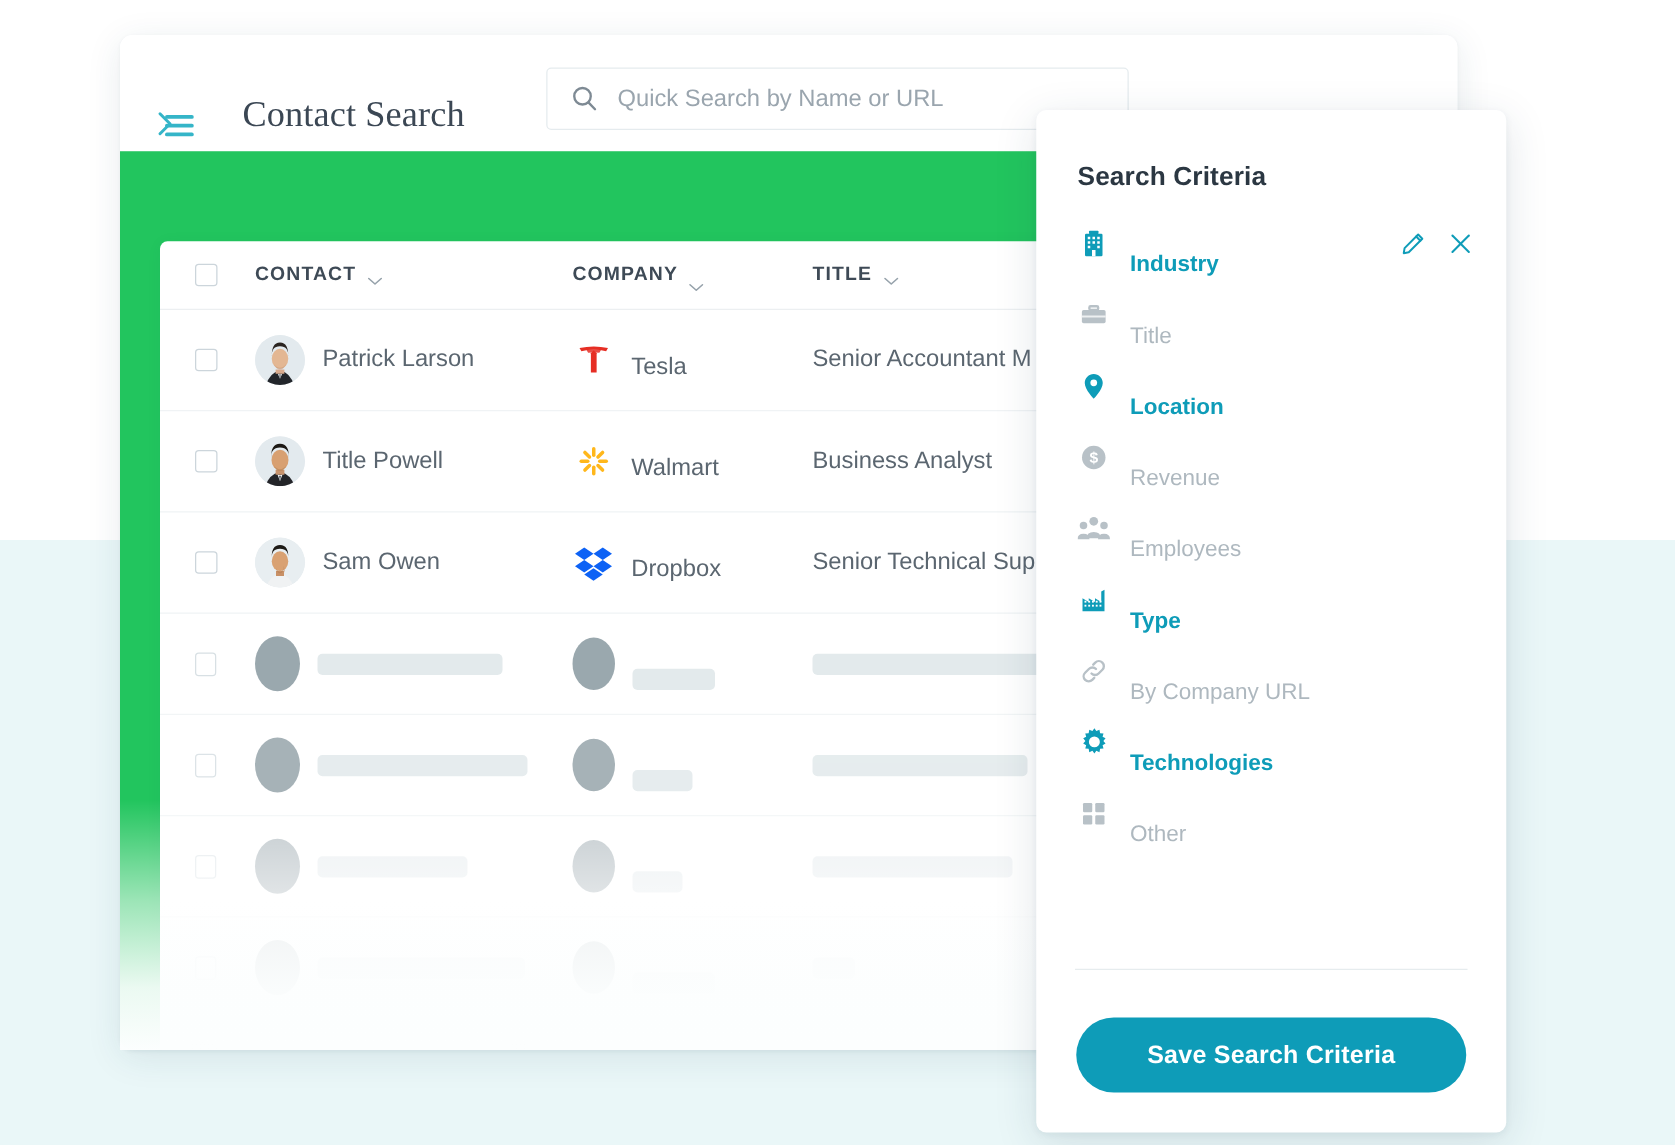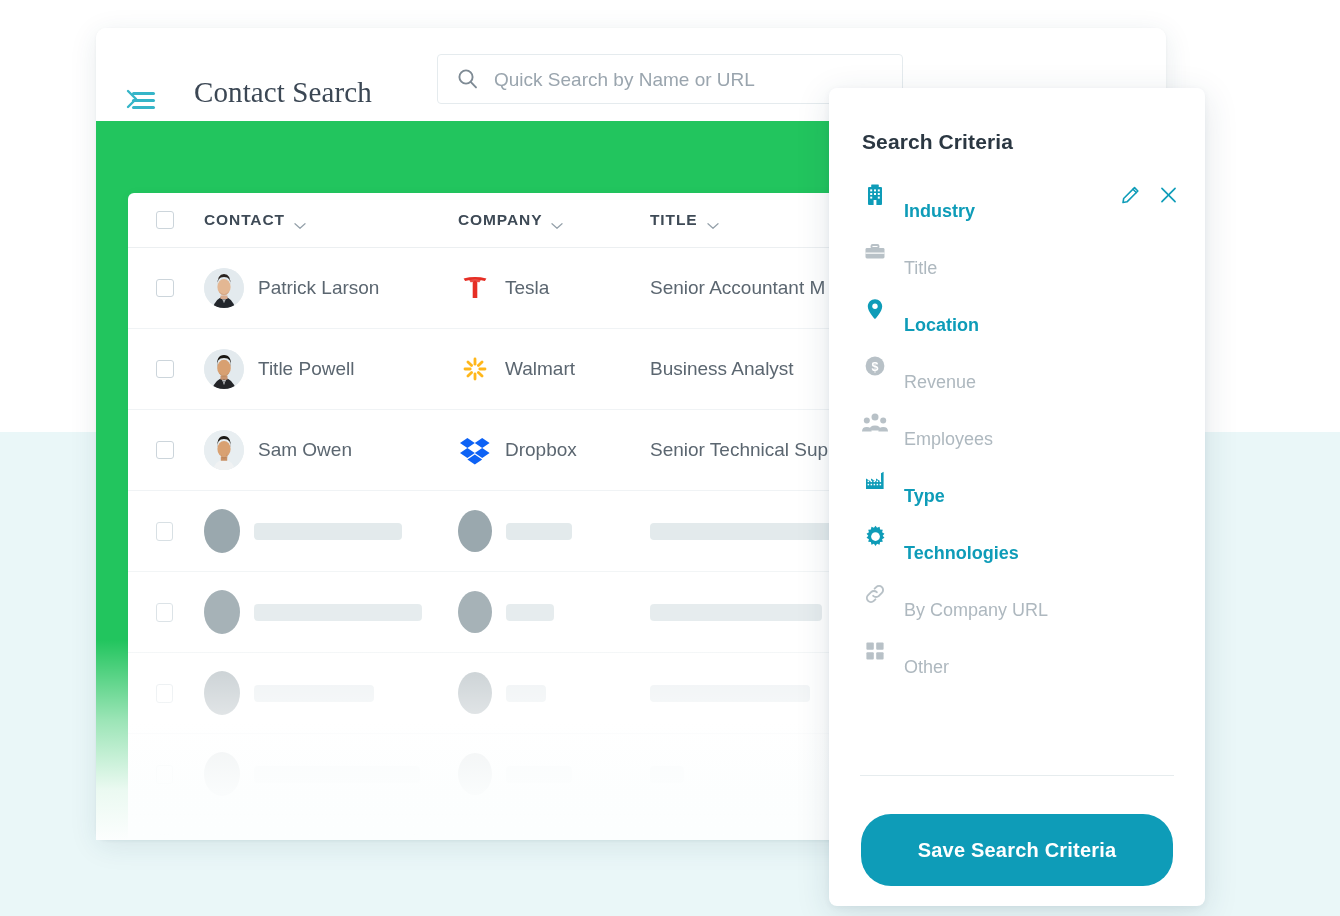--- a/index.html
+++ b/index.html
@@ -161,21 +161,21 @@
     height: 18px;
     border: 1.6px solid #ccd5db;
     border-radius: 3px;
     background: #fff;
     flex: 0 0 auto;
     cursor: pointer;
     box-sizing: border-box;
   }
   .col-chk  { width: 60px; display: flex; align-items: center; justify-content: flex-start; padding-left: 12px; box-sizing: border-box; flex: 0 0 auto;}
   .col-contact { width: 254px; flex: 0 0 auto; display:flex; align-items:center; }
-  .col-company { width: 192px; flex: 0 0 auto; display:flex; align-items:center; }
+  .col-company { width: 192px; flex: 0 0 auto; display:flex; align-items:flex-end; }
   .col-title   { width: 420px; flex: 0 0 auto; display:flex; align-items:center; }
   .th-label {
     font-size: 15.5px;
     font-weight: 700;
     color: #3e4a56;
     letter-spacing: .9px;
   }
   .sort-caret {
     margin-left: 9px;
     width: 12px;
@@ -321,21 +321,21 @@
     top: 687px;
     width: 314px;
     height: 1px;
     background: #e6ecee;
   }
   .save-btn {
     position: absolute;
     left: 32px;
     top: 726px;
     width: 312px;
-    height: 72px;
+    height: 60px;
     border-radius: 30px;
     border: none;
     background: #0e9cb8;
     color: #ffffff;
     font-family: "Liberation Sans", sans-serif;
     font-size: 20px;
     font-weight: 700;
     letter-spacing: .2px;
     cursor: pointer;
   }
@@ -707,37 +707,37 @@
                 <rect x="4.6" y="15.8" width="1.5" height="1.5"></rect>
                 <rect x="7.6" y="15.8" width="1.5" height="1.5"></rect>
                 <rect x="10.6" y="15.8" width="1.5" height="1.5"></rect>
                 <rect x="13.6" y="15.8" width="1.5" height="1.5"></rect>
                 <rect x="16.6" y="15.8" width="1.5" height="1.5"></rect>
               </g>
             </svg>
           </span>
           <span class="crit-label">Type</span>
         </div>
+        <div class="crit-item inactive">
+          <span class="crit-icon">
+            <svg width="24" height="24" viewBox="0 0 24 24" fill="none" stroke="#b8c1c7" stroke-width="1.9" stroke-linecap="round">
+              <path d="M10.2 13.8a4 4 0 0 0 5.7 0l3-3a4 4 0 1 0-5.7-5.7l-1.6 1.6"></path>
+              <path d="M13.8 10.2a4 4 0 0 0-5.7 0l-3 3a4 4 0 1 0 5.7 5.7l1.6-1.6"></path>
+            </svg>
+          </span>
+          <span class="crit-label">By Company URL</span>
+        </div>
         <div class="crit-item active">
           <span class="crit-icon">
             <svg width="25" height="25" viewBox="0 0 24 24">
               <path d="M12 1.6l1.5 2.1 2.4-1 .5 2.6 2.6.2-.7 2.5 2.3 1.3-1.7 2 1.7 2-2.3 1.3.7 2.5-2.6.2-.5 2.6-2.4-1-1.5 2.1-1.5-2.1-2.4 1-.5-2.6-2.6-.2.7-2.5-2.3-1.3 1.7-2-1.7-2 2.3-1.3-.7-2.5 2.6-.2.5-2.6 2.4 1z" fill="#0e9cb8"></path>
               <circle cx="12" cy="12" r="4.2" fill="#ffffff"></circle>
             </svg>
           </span>
           <span class="crit-label">Technologies</span>
-        </div>
-        <div class="crit-item inactive">
-          <span class="crit-icon">
-            <svg width="24" height="24" viewBox="0 0 24 24" fill="none" stroke="#b8c1c7" stroke-width="1.9" stroke-linecap="round">
-              <path d="M10.2 13.8a4 4 0 0 0 5.7 0l3-3a4 4 0 1 0-5.7-5.7l-1.6 1.6"></path>
-              <path d="M13.8 10.2a4 4 0 0 0-5.7 0l-3 3a4 4 0 1 0 5.7 5.7l1.6-1.6"></path>
-            </svg>
-          </span>
-          <span class="crit-label">By Company URL</span>
         </div>
         <div class="crit-item inactive">
           <span class="crit-icon">
             <svg width="24" height="24" viewBox="0 0 24 24" fill="#b8c1c7">
               <rect x="3.4" y="3.4" width="7.4" height="7.4" rx="1"></rect>
               <rect x="13.2" y="3.4" width="7.4" height="7.4" rx="1"></rect>
               <rect x="3.4" y="13.2" width="7.4" height="7.4" rx="1"></rect>
               <rect x="13.2" y="13.2" width="7.4" height="7.4" rx="1"></rect>
             </svg>
           </span>

